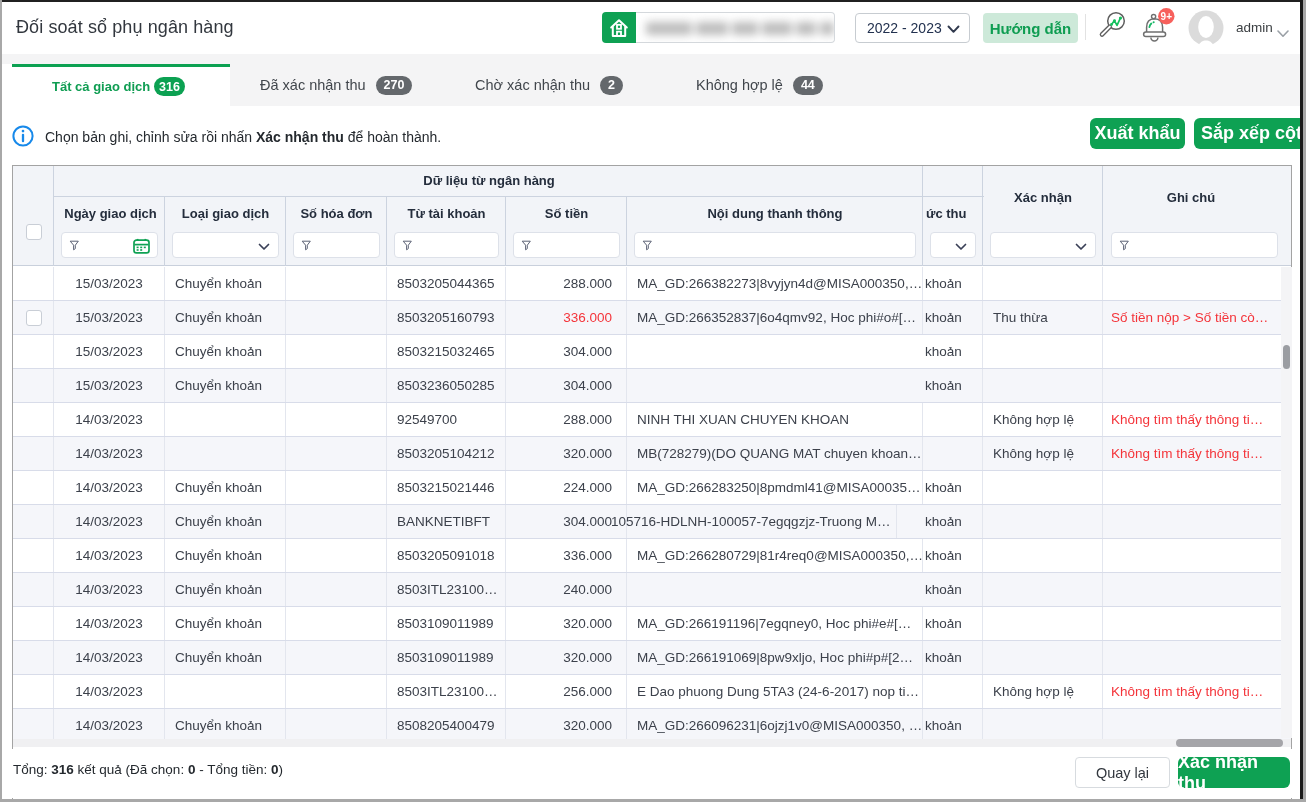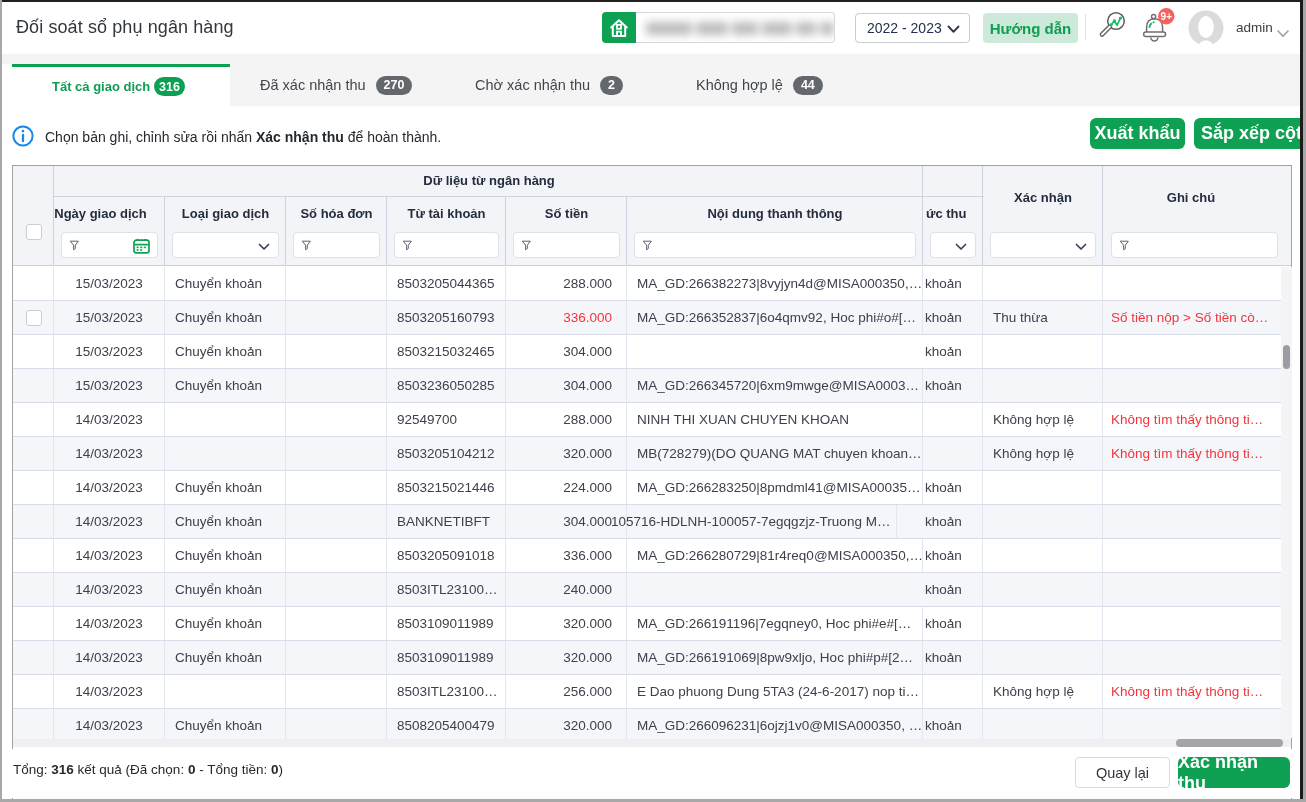--- a/index.html
+++ b/index.html
@@ -142,21 +142,21 @@
     <div class="infotext">Chọn bản ghi, chỉnh sửa rồi nhấn <b>Xác nhận thu</b> để hoàn thành.</div>
     <div class="btn" style="left:1090px;top:118px;width:95px">Xuất khẩu</div>
     <div class="btn" style="left:1194px;top:118px;width:115px">Sắp xếp cột</div>
     <div class="tbl">
       <div class="thead">
         <div class="abs" style="left:41px;top:0;width:870px;height:31px;border-bottom:1px solid #ccd3df"></div>
         <div class="abs" style="left:911px;top:0;width:60px;height:31px;border-bottom:1px solid #ccd3df"></div>
         <div class="abs hlabel" style="left:41px;top:7px;width:870px">Dữ liệu từ ngân hàng</div>
         <div class="abs" style="left:40px;top:0px;width:1px;height:100px;background:#ccd3df"></div>
         <div class="abs" style="left:151px;top:31px;width:1px;height:69px;background:#ccd3df"></div>
-        <div class="abs hlabel" style="left:32px;top:40px;width:111px">Ngày giao dịch</div>
+        <div class="abs hlabel" style="left:42px;top:40px;width:111px">Ngày giao dịch</div>
         <div class="abs" style="left:272px;top:31px;width:1px;height:69px;background:#ccd3df"></div>
         <div class="abs hlabel" style="left:152px;top:40px;width:121px">Loại giao dịch</div>
         <div class="abs" style="left:373px;top:31px;width:1px;height:69px;background:#ccd3df"></div>
         <div class="abs hlabel" style="left:273px;top:40px;width:101px">Số hóa đơn</div>
         <div class="abs" style="left:492px;top:31px;width:1px;height:69px;background:#ccd3df"></div>
         <div class="abs hlabel" style="left:374px;top:40px;width:119px">Từ tài khoản</div>
         <div class="abs" style="left:613px;top:31px;width:1px;height:69px;background:#ccd3df"></div>
         <div class="abs hlabel" style="left:493px;top:40px;width:121px">Số tiền</div>
         <div class="abs" style="left:909px;top:0px;width:1px;height:100px;background:#ccd3df"></div>
         <div class="abs hlabel" style="left:614px;top:40px;width:296px">Nội dung thanh thông</div>
@@ -263,21 +263,20 @@
           <div class="cell" style="left:970px;width:120px;padding-left:10px"></div>
           <div class="cell red" style="left:1090px;width:188px;padding-left:8px;border-right:none"></div>
         </div>
         <div class="row alt">
           <div class="cell" style="left:0;width:41px"></div>
           <div class="cell" style="left:41px;width:111px;text-align:center">15/03/2023</div>
           <div class="cell" style="left:152px;width:121px;padding-left:10px">Chuyển khoản</div>
           <div class="cell" style="left:273px;width:101px"></div>
           <div class="cell" style="left:374px;width:119px;padding-left:10px">8503236050285</div>
           <div class="cell" style="left:493px;width:121px;text-align:right;padding-right:14px">304.000</div>
-          <div class="cell" style="left:614px;width:296px;padding-left:10px">MA_GD:266345720|6xm9mwge@MISA0003…</div>
           <div class="cell" style="left:910px;width:60px;padding-left:2px">khoản</div>
           <div class="cell" style="left:970px;width:120px;padding-left:10px"></div>
           <div class="cell red" style="left:1090px;width:188px;padding-left:8px;border-right:none"></div>
         </div>
         <div class="row">
           <div class="cell" style="left:0;width:41px"></div>
           <div class="cell" style="left:41px;width:111px;text-align:center">14/03/2023</div>
           <div class="cell" style="left:152px;width:121px;padding-left:10px"></div>
           <div class="cell" style="left:273px;width:101px"></div>
           <div class="cell" style="left:374px;width:119px;padding-left:10px">92549700</div>

